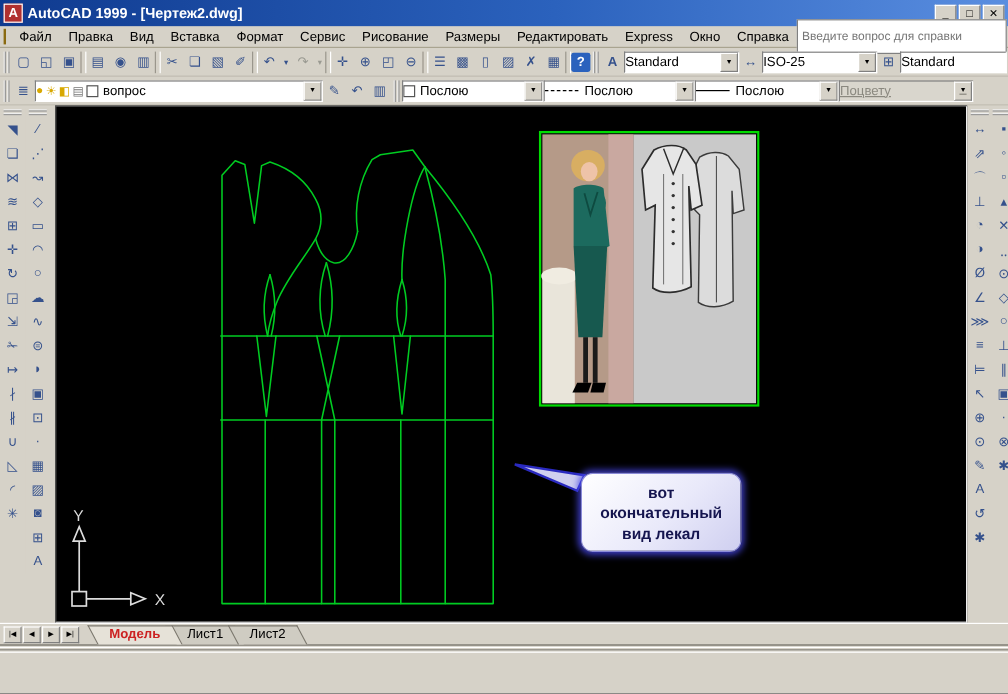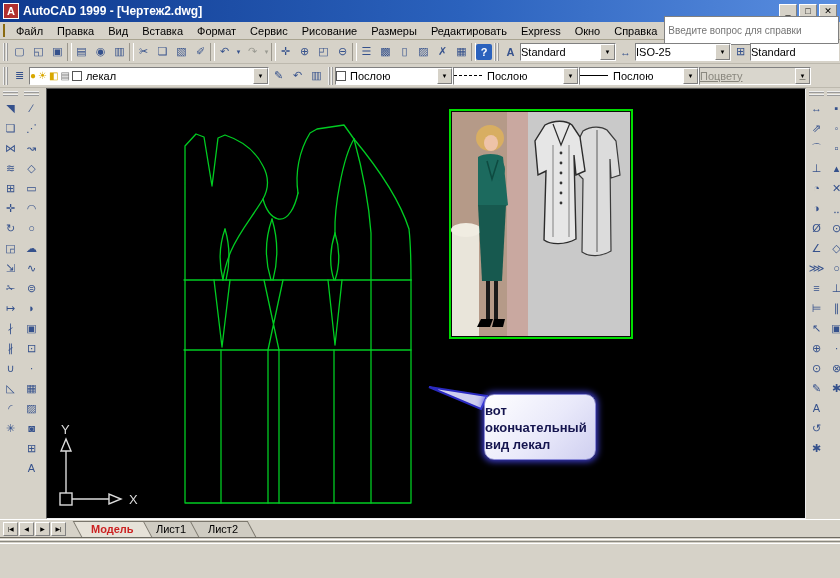--- a/index.html
+++ b/index.html
@@ -53,24 +53,24 @@
   .dock-right{width:34px;}
   .vtb{width:21px;display:flex;flex-direction:column;align-items:center;background:#d6d2c8;}
   .vtb.edge{width:13px;overflow:hidden;align-items:flex-start;}
   .vgrip{width:15px;height:5px;margin:1px 0 2px;border-top:2px ridge #eee;border-bottom:2px ridge #eee;}
   .vtb .ic{width:19px;height:20px;display:flex;align-items:center;justify-content:center;
     font-size:11px;color:#35518c;cursor:default;flex:none;}
 
   .canvas{width:760px;height:431px;background:#000;position:relative;
     border:1px solid;border-color:#555 #eee #eee #555;overflow:hidden;}
   .canvas svg{position:absolute;}
-  .callout{position:absolute;left:437px;top:305px;width:112px;height:66px;border-radius:10px;
+  .callout{position:absolute;left:437px;top:305px;width:134px;height:66px;border-radius:10px;
     background:linear-gradient(135deg,#ffffff 0%,#e9e9fa 55%,#cfcff0 100%);
     border:1px solid #8a8ad8;box-shadow:0 0 6px 2px rgba(70,70,230,.85);
-    display:flex;flex-direction:column;justify-content:center;}
+    display:flex;flex-direction:column;justify-content:center;text-align:center;}
   .co-line{font-weight:bold;font-size:13px;line-height:17px;color:#15154f;}
 
   
   .tabstrip{height:18px;display:flex;align-items:flex-end;background:#d6d2c8;padding-left:3px;border-top:1px solid #fff;}
   .navbtn{width:15px;height:14px;margin:0 1px 1px 0;background:#d6d2c8;font-size:6px;line-height:11px;text-align:center;padding:0;}
   .tabs{display:flex;margin-left:10px;}
   .tab{height:16px;padding:1px 13px 0;background:#cfccc2;border:1px solid #7a766c;border-bottom:none;
     transform:skewX(28deg);margin-right:-6px;cursor:default;}
   .tab>span{display:inline-block;transform:skewX(-28deg);font-size:11px;}
   .tab[data-state="active"]{background:#e6e2d8;z-index:2;}
@@ -181,21 +181,21 @@
 
   <div class="tbrow" data-name="layers-toolbar-row">
     <span class="grip" data-name="toolbar-grip"></span>
     <span class="tbtn" data-name="layer-properties-manager-icon">≣</span>
     <span class="combo" style="width:240px" data-name="layer-combo">
       <span class="licon yellow" data-name="layer-on-icon">●</span>
       <span class="licon yellow" data-name="layer-thaw-icon">☀</span>
       <span class="licon yellow" data-name="layer-lock-icon">◧</span>
       <span class="licon gray" data-name="layer-plot-icon">▤</span>
       <span class="swatch" data-name="layer-color-swatch"></span>
-      <span data-name="current-layer-name">лекал</span>
+      <span data-name="current-layer-name">вопрос</span>
       <span class="arrowbox" data-name="chevron-down-icon">▼</span>
     </span>
     <span class="tbtn" data-name="make-object-layer-current-icon">✎</span>
     <span class="tbtn" data-name="layer-previous-icon">↶</span>
     <span class="tbtn" data-name="layer-states-manager-icon">▥</span>
     <span class="grip" data-name="toolbar-grip"></span>
     <span class="combo" style="width:118px" data-name="color-combo">
       <span class="swatch" data-name="color-swatch"></span>
       <span data-name="color-value">Послою</span>
       <span class="arrowbox" data-name="chevron-down-icon">▼</span>

